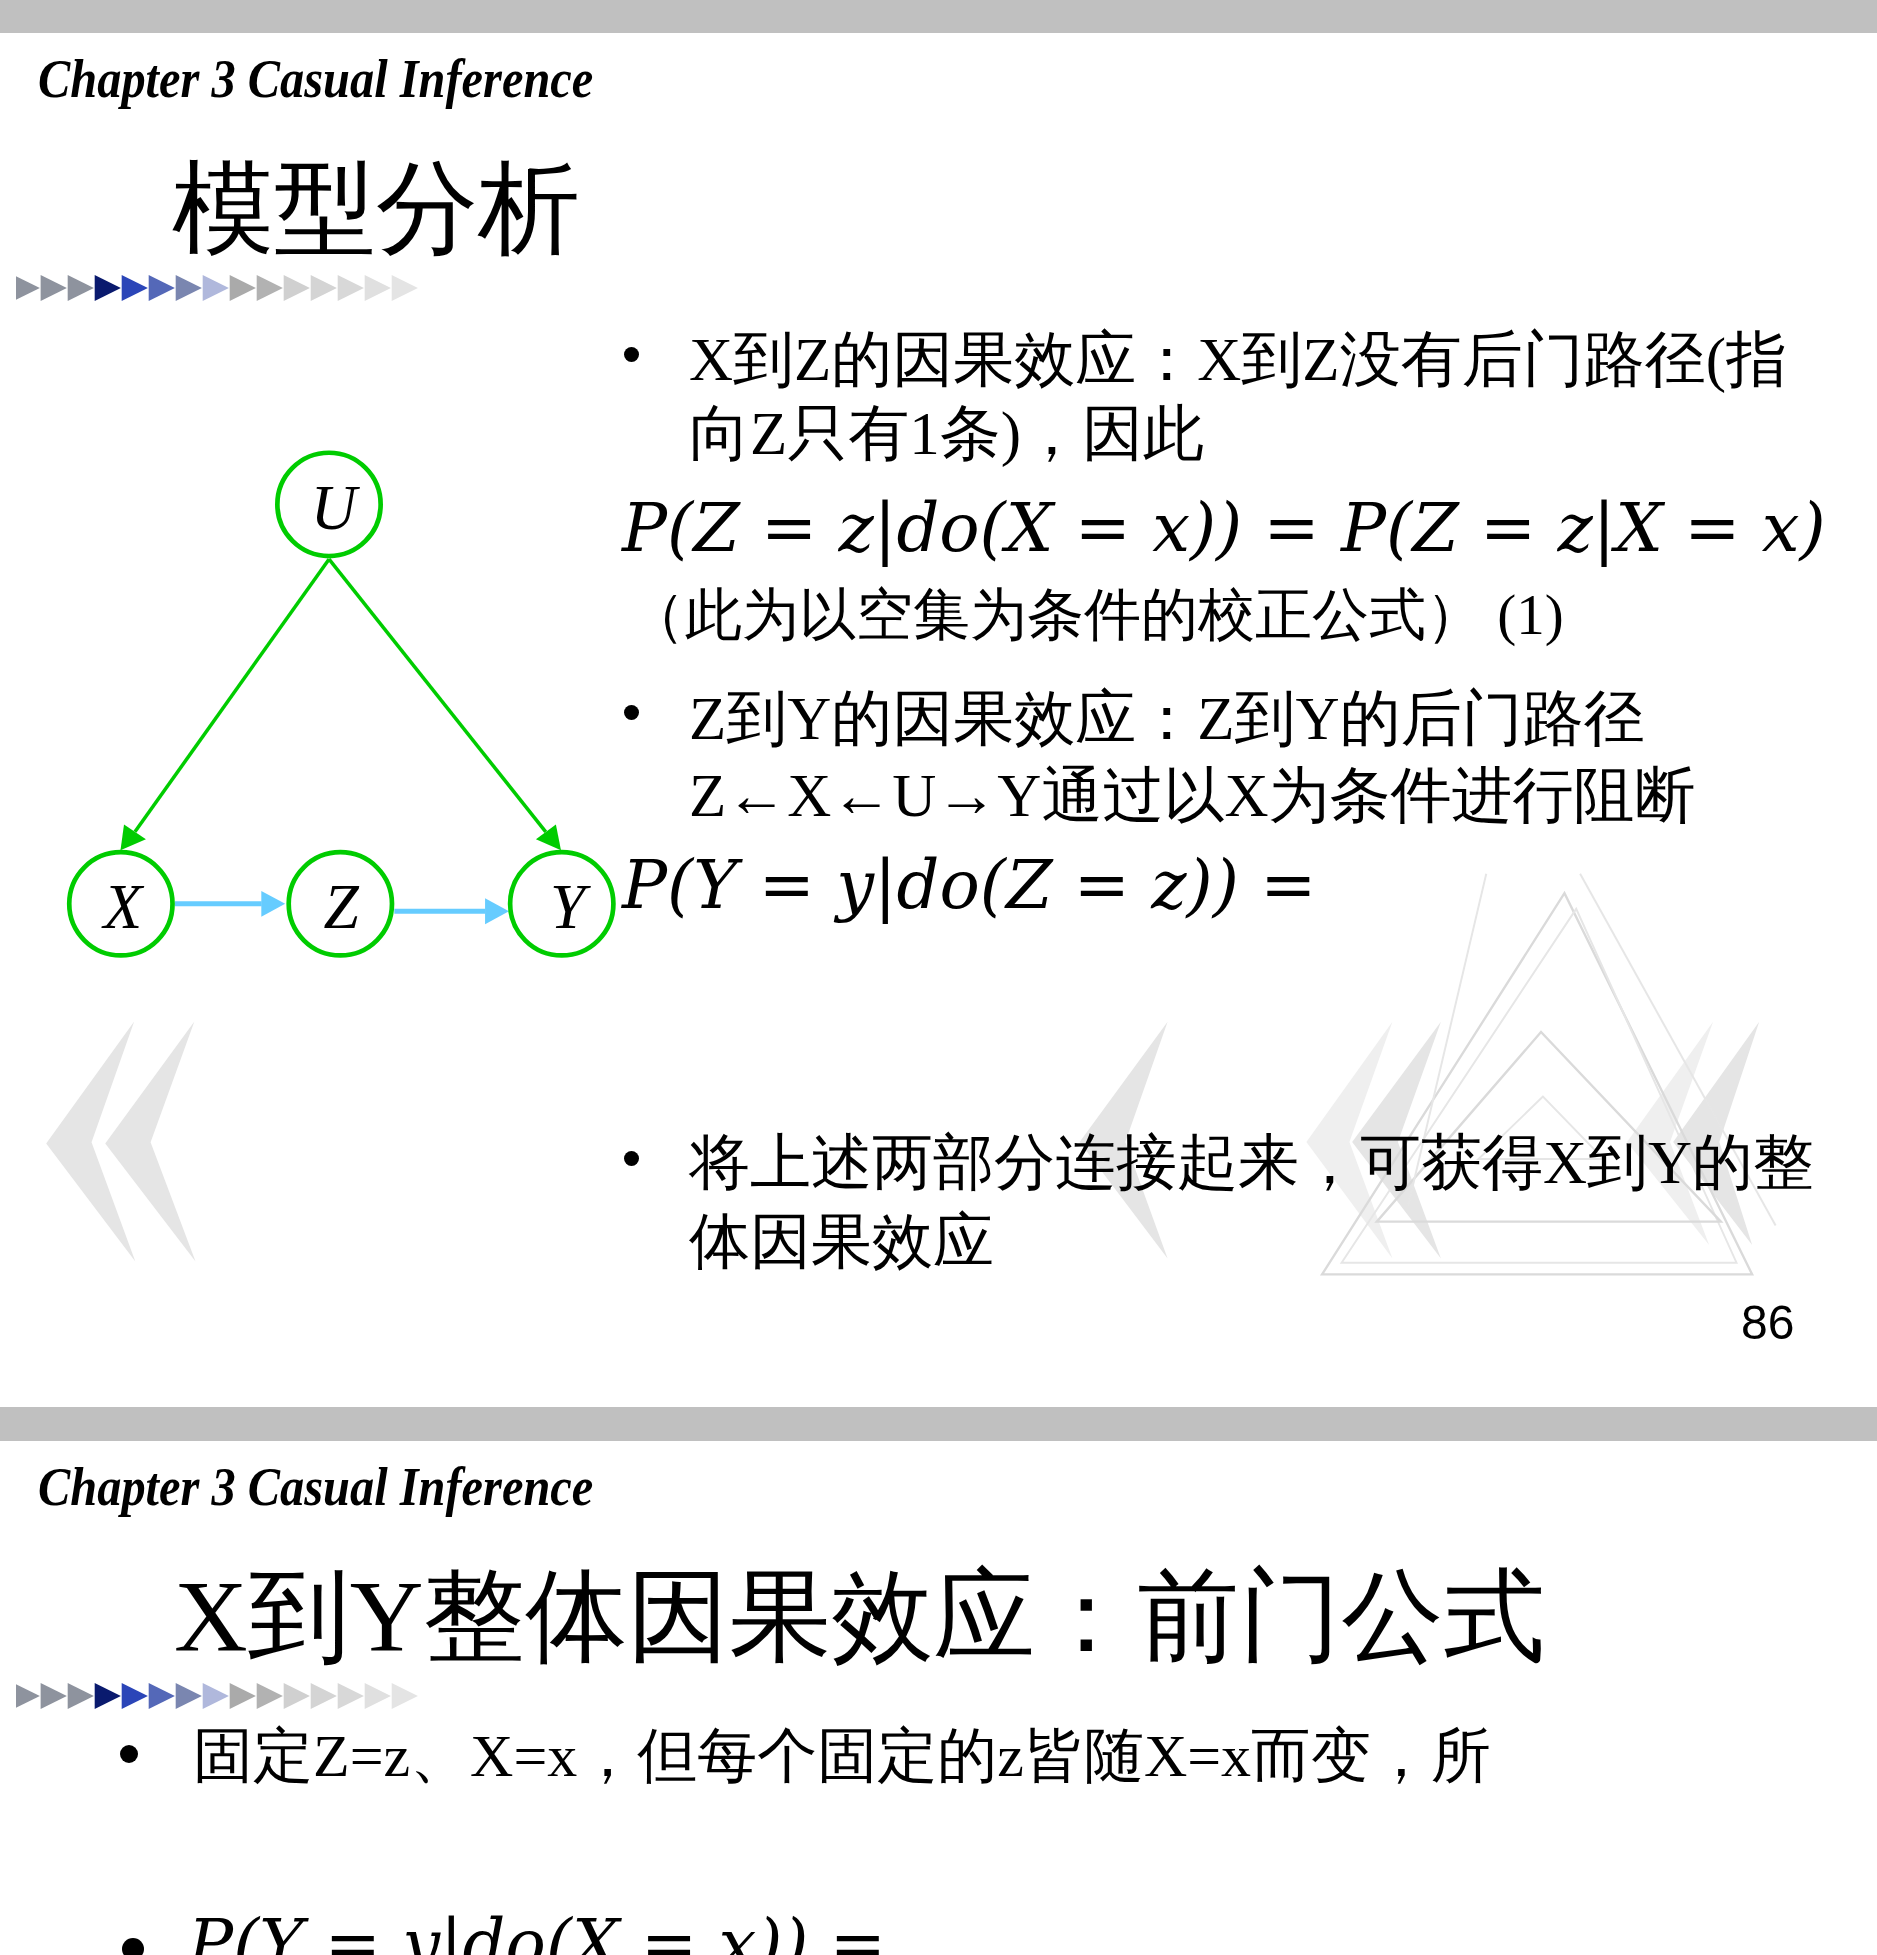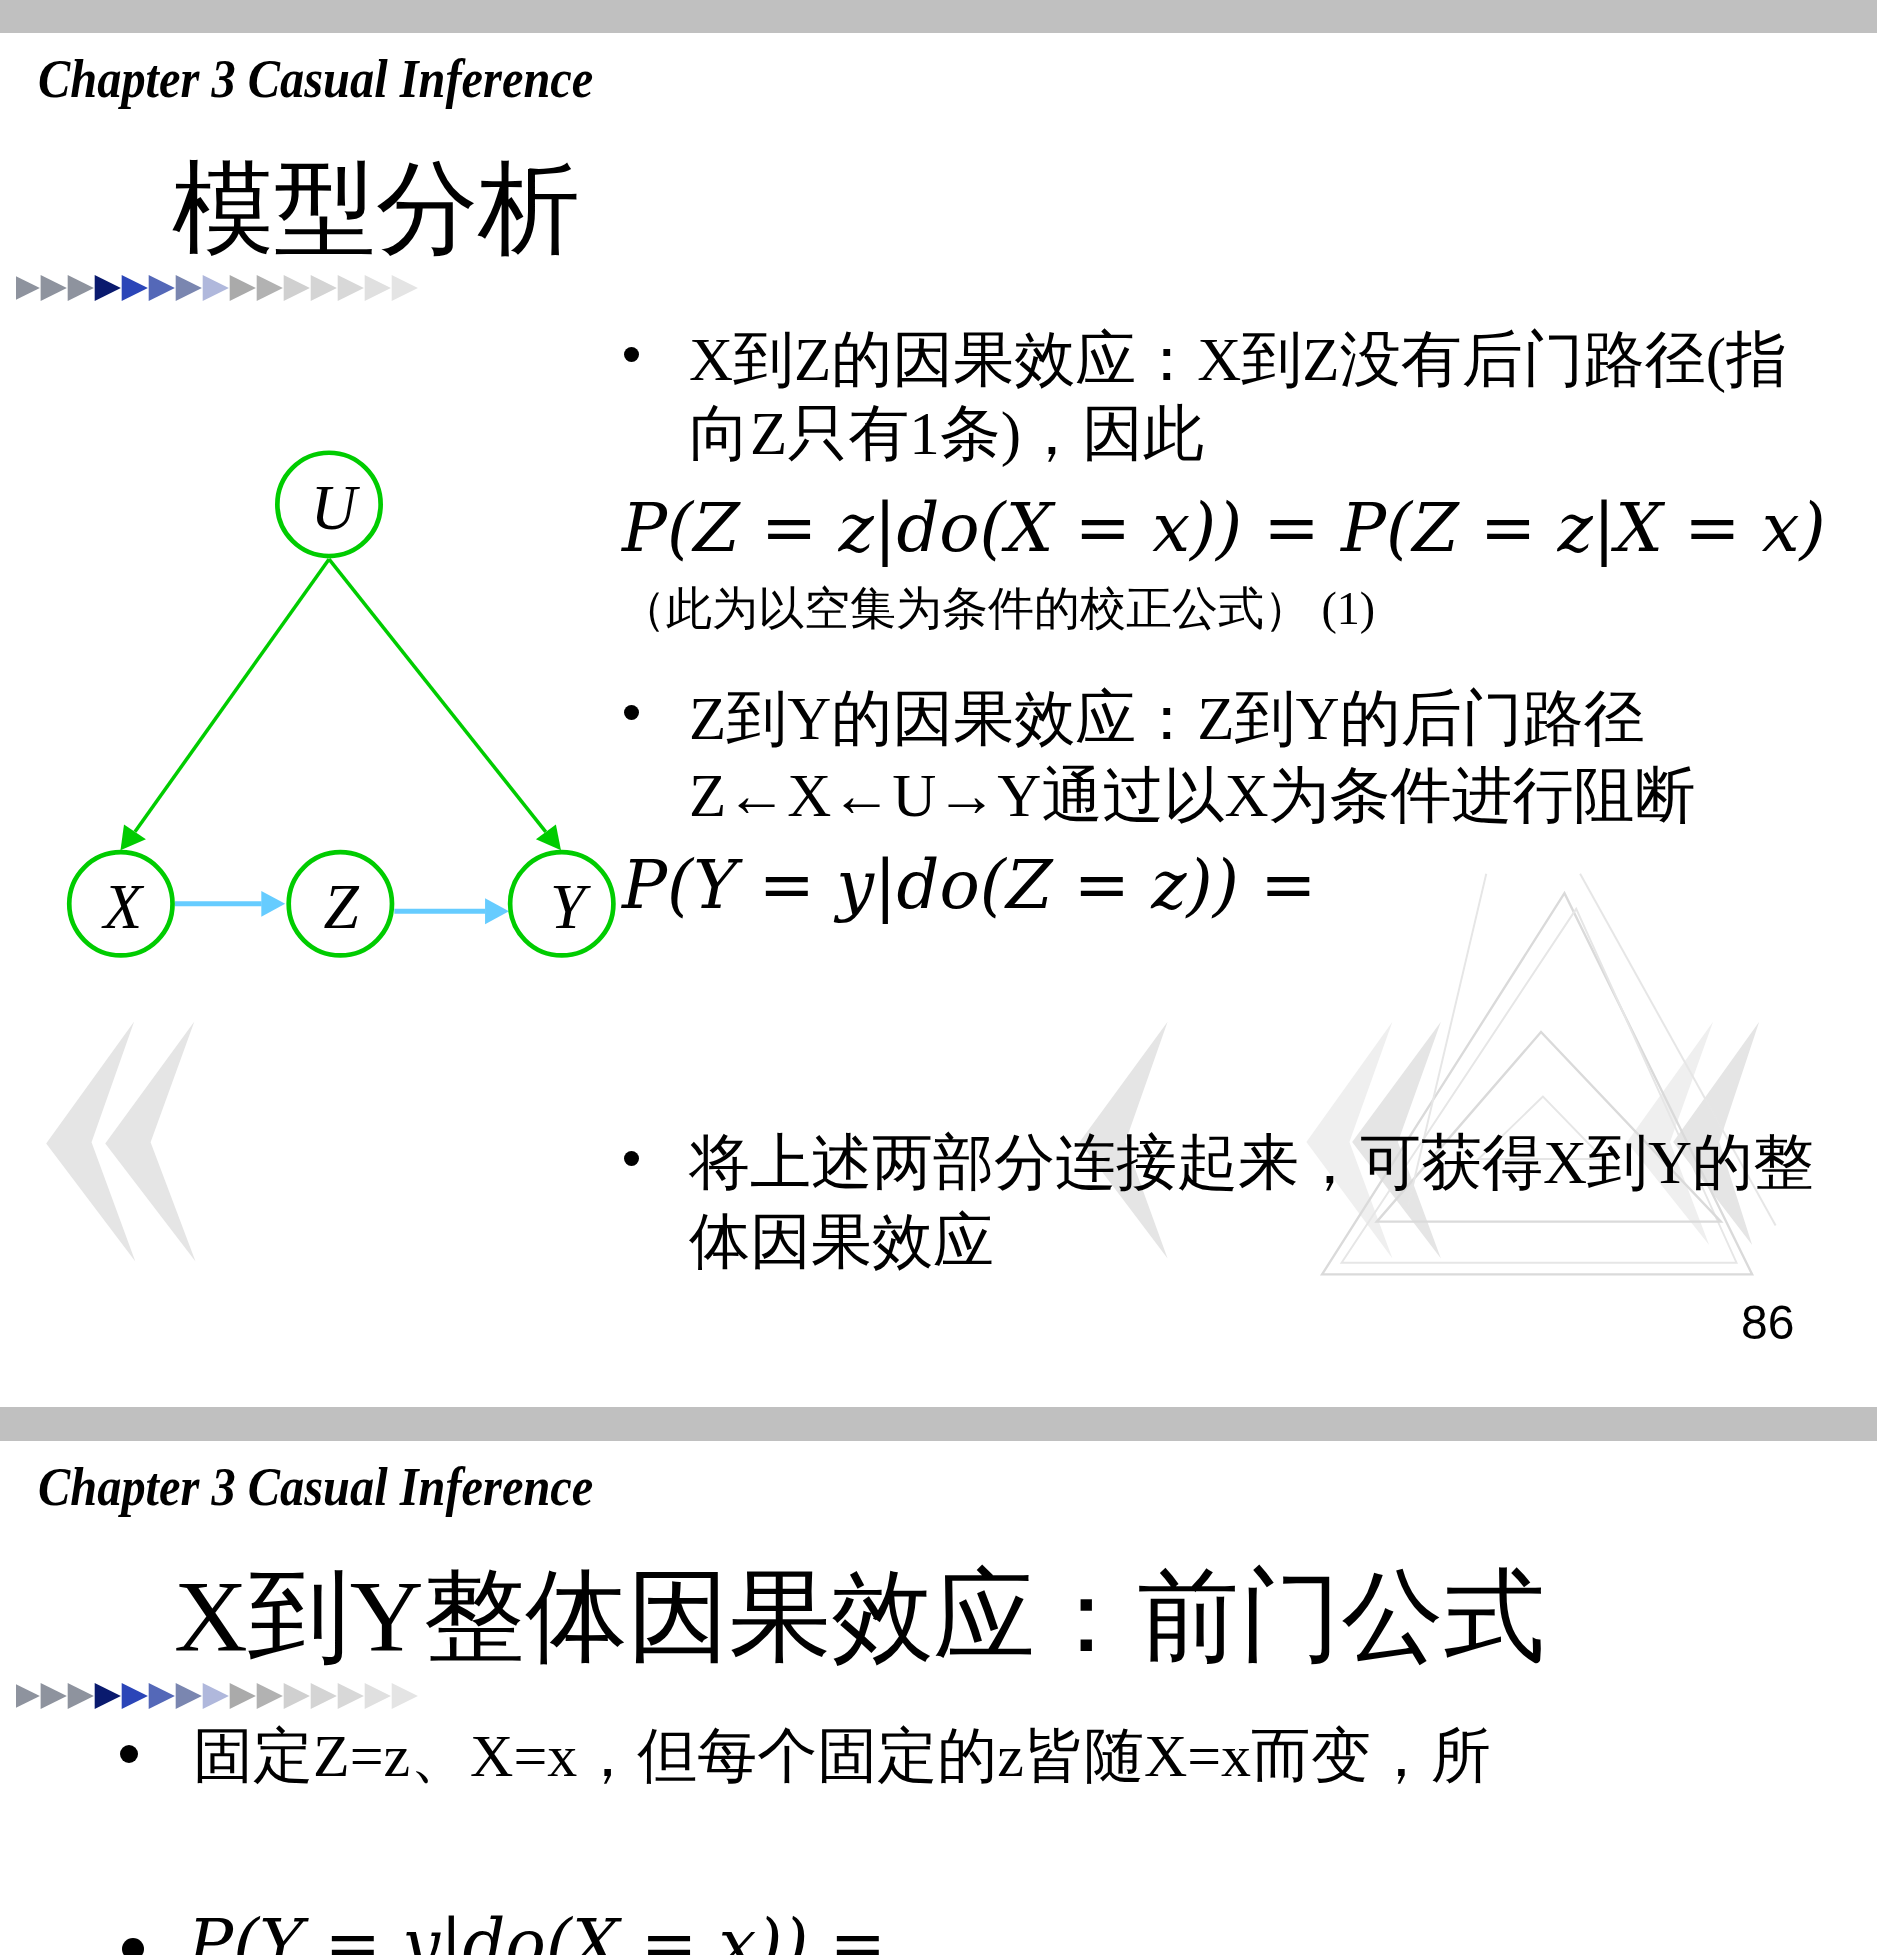--- a/index.html
+++ b/index.html
@@ -17,21 +17,21 @@
     .wm .frame-l { fill:none; stroke:#e6e6e6; stroke-width:5; }
     .abs { position:absolute; white-space:nowrap; line-height:1; z-index:2; }
     .header {
       left:21.5px; top:18px; font-family:"Liberation Serif",serif; font-style:italic; font-weight:bold;
       font-size:55px; transform:scaleX(0.88); transform-origin:0 0;
     }
     .title { left:156px; top:125px; font-size:102px; font-family:"Liberation Serif","DejaVu Serif",serif; }
     .strip { position:absolute; left:0; top:242px; width:407px; height:26px; z-index:1; }
     .dot { position:absolute; border-radius:50%; background:#000; z-index:2; }
     .t1 { font-size:61px; }
-    .t1n { font-size:46px; }
+    .t1n { font-size:57px;margin-left:8px; }
     .t2 { font-size:60px; }
     .m { font-family:"DejaVu Serif",serif; font-style:italic; font-size:67px; }
     .op { font-style:normal; }
     .sub { font-size:0.6em; position:relative; top:0.3em; font-style:italic; }
     .tag { font-family:"Liberation Serif",serif; font-style:normal; }
     .pg { font-family:"Liberation Sans",sans-serif; font-size:48px; left:1725px; top:1266px; }
     .diagram { position:absolute; left:0; top:0; width:626px; height:978px; z-index:1; }
     .node-label { font-family:"Liberation Serif",serif; font-style:italic; font-size:162px; fill:#000; }
   </style>
 </head>

